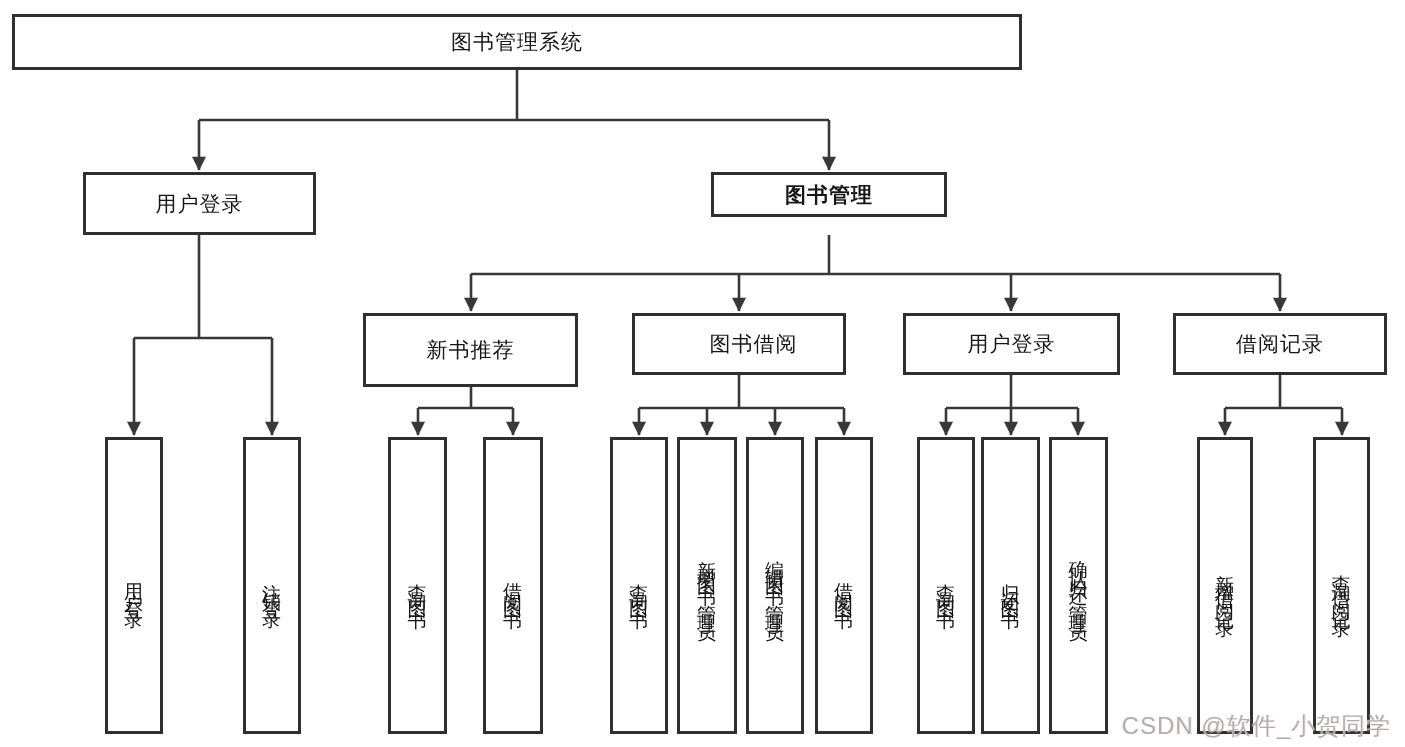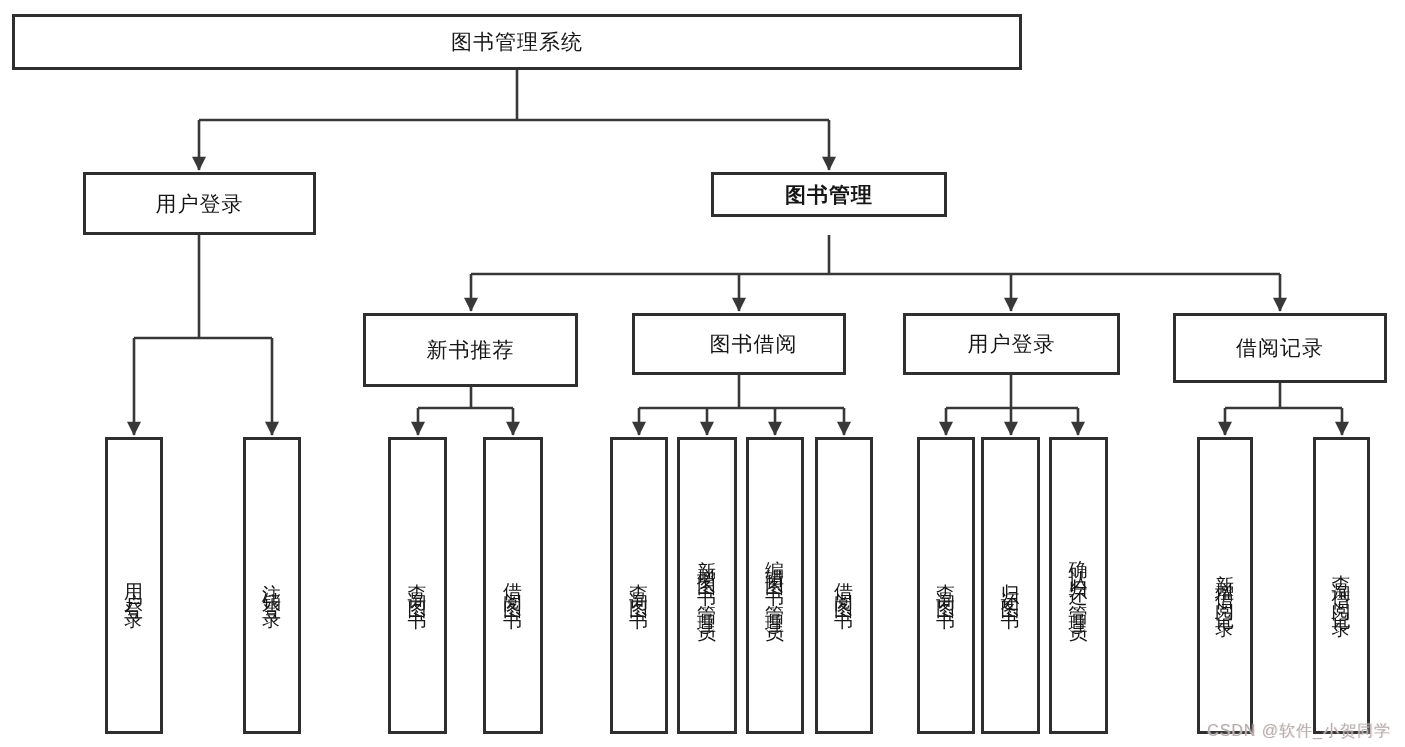--- a/index.html
+++ b/index.html
@@ -29,21 +29,21 @@
     font-size:19px;
     letter-spacing:9px;
     line-height:1;
     white-space:normal;
     padding:6px 0;
   }
   .leaf span{display:block;}
   #watermark{
     position:absolute;
     right:14px;bottom:5px;
-    font-size:16px;
+    font-size:24px;
     color:#b3aeae;
     letter-spacing:1px;
     text-shadow:0 0 2px rgba(255,255,255,.85), 1px 0 0 rgba(214,120,120,.25);
     z-index:3;
     white-space:nowrap;
   }
 </style>
 </head>
 <body>
 
@@ -106,21 +106,21 @@
 
   <div class="node" style="left:363px;top:313px;width:215px;height:74px;">
     <span>新书推荐</span>
   </div>
   <div class="node" style="left:632px;top:313px;width:214px;height:62px;padding-left:29px;">
     <span>图书借阅</span>
   </div>
   <div class="node" style="left:903px;top:313px;width:217px;height:62px;">
     <span>用户登录</span>
   </div>
-  <div class="node" style="left:1173px;top:313px;width:214px;height:70px;">
+  <div class="node" style="left:1173px;top:313px;width:214px;height:62px;">
     <span>借阅记录</span>
   </div>
 
   <div class="node leaf" style="left:105px;top:437px;width:58px;height:297px;">
     <span>用户登录</span>
   </div>
   <div class="node leaf" style="left:243px;top:437px;width:58px;height:297px;">
     <span>注销登录</span>
   </div>
 

